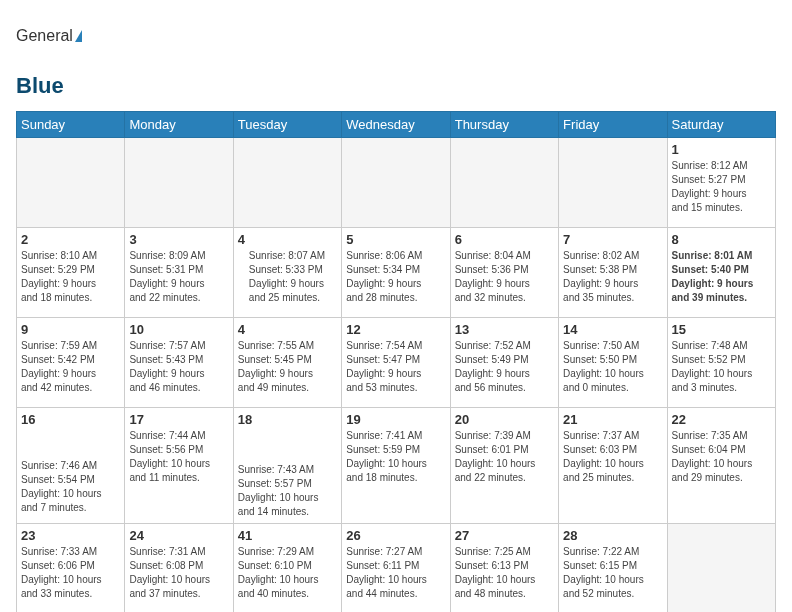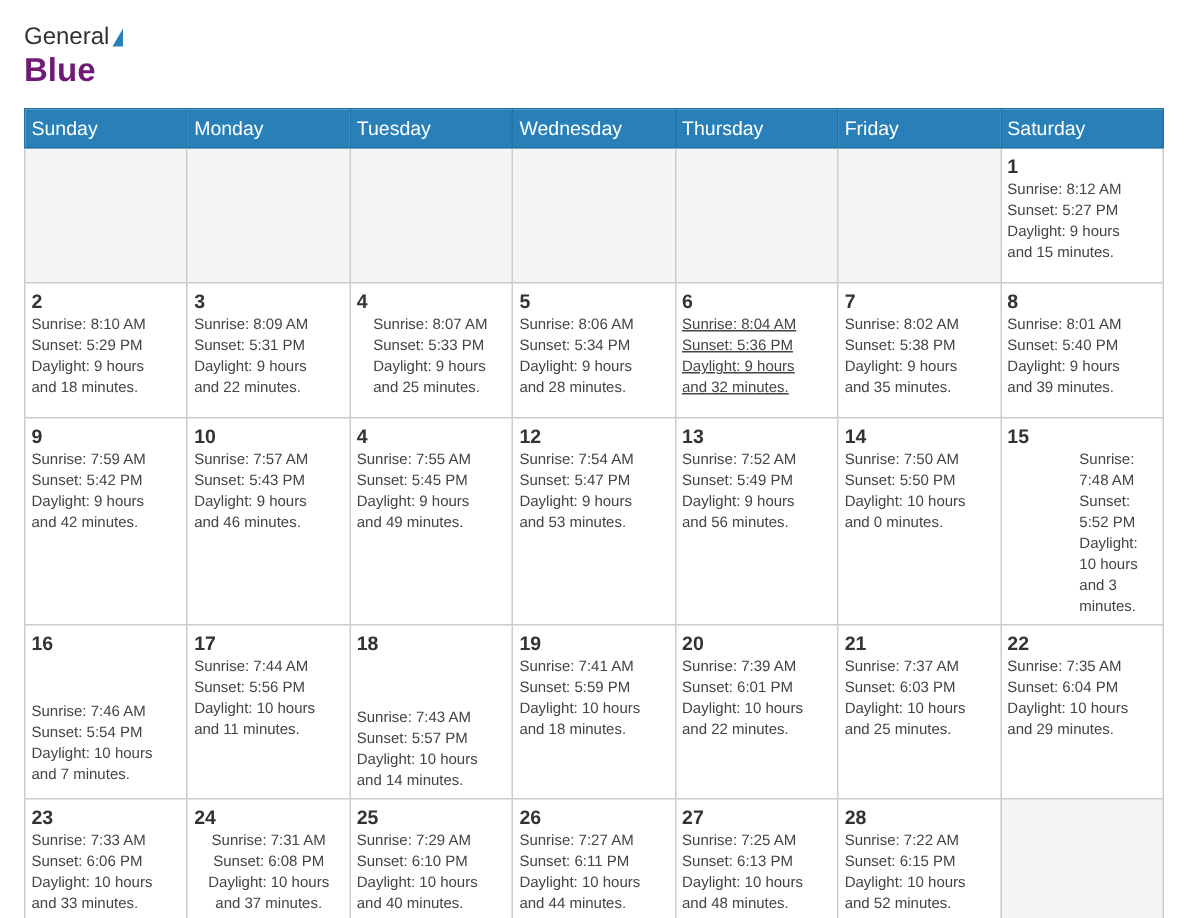--- a/index.html
+++ b/index.html
@@ -15,21 +15,21 @@
       justify-content: space-between;
       align-items: flex-start;
       margin-bottom: 12px;
     }
     .logo {
       display: flex;
       flex-direction: column;
       align-items: flex-start;
     }
     .logo-general { color: #333; }
-    .logo-blue { color: #701a75; }
+    .logo-blue { color: #0c4a6e; margin-top: 28px; }
     .logo-triangle {
       display: inline-block;
       width: 0;
       height: 0;
       border-left: 7px solid transparent;
       border-right: 0px solid transparent;
       border-bottom: 12px solid #2980b9;
       margin-left: 2px;
       vertical-align: middle;
     }
@@ -79,21 +79,21 @@
       font-size: 10px;
       line-height: 1.4;
       color: #444;
     }
   </style>
 </head>
 <body>
 
 <div class="header">
   <div class="logo">
-    <div style="display:flex;align-items:center;">
+    <div style="display:flex;align-items:center;margin-top:11px;">
       <span class="logo-general">General</span>
       <span class="logo-triangle"></span>
     </div>
     <span class="logo-blue" style="font-size:22px;font-weight:bold;">Blue</span>
   </div>
   <div class="title-block">
     <div class="month-title"></div>
     <div class="location"></div>
   </div>
 </div>
@@ -150,35 +150,35 @@
         </td>
         <td>
           <span class="day-num">5</span>
           <div class="day-info" style="white-space: pre-line;">Sunrise: 8:06 AM
 Sunset: 5:34 PM
 Daylight: 9 hours
 and 28 minutes.</div>
         </td>
         <td>
           <span class="day-num">6</span>
-          <div class="day-info" style="white-space: pre-line; text-decoration: underline;">Sunrise: 8:04 AM
+          <div class="day-info" style="white-space: pre-line;">Sunrise: 8:04 AM
 Sunset: 5:36 PM
 Daylight: 9 hours
 and 32 minutes.</div>
         </td>
         <td>
           <span class="day-num">7</span>
           <div class="day-info" style="white-space: pre-line;">Sunrise: 8:02 AM
 Sunset: 5:38 PM
 Daylight: 9 hours
 and 35 minutes.</div>
         </td>
         <td>
           <span class="day-num">8</span>
-          <div class="day-info" style="white-space: pre-line;">Sunrise: 8:01 AM
+          <div class="day-info" style="white-space: pre-line; font-weight: bold;">Sunrise: 8:01 AM
 Sunset: 5:40 PM
 Daylight: 9 hours
 and 39 minutes.</div>
         </td>
       </tr>
       <tr>
         <td>
           <span class="day-num">9</span>
           <div class="day-info" style="white-space: pre-line;">Sunrise: 7:59 AM
 Sunset: 5:42 PM
@@ -215,21 +215,21 @@
         </td>
         <td>
           <span class="day-num">14</span>
           <div class="day-info" style="white-space: pre-line;">Sunrise: 7:50 AM
 Sunset: 5:50 PM
 Daylight: 10 hours
 and 0 minutes.</div>
         </td>
         <td>
           <span class="day-num">15</span>
-          <div class="day-info" style="white-space: pre-line; margin-left: 48px;">Sunrise: 7:48 AM
+          <div class="day-info" style="white-space: pre-line;">Sunrise: 7:48 AM
 Sunset: 5:52 PM
 Daylight: 10 hours
 and 3 minutes.</div>
         </td>
       </tr>
       <tr>
         <td>
           <span class="day-num">16</span>
           <div class="day-info" style="white-space: pre-line; margin-top: 32px;">Sunrise: 7:46 AM
 Sunset: 5:54 PM
@@ -282,27 +282,27 @@
       <tr>
         <td>
           <span class="day-num">23</span>
           <div class="day-info" style="white-space: pre-line;">Sunrise: 7:33 AM
 Sunset: 6:06 PM
 Daylight: 10 hours
 and 33 minutes.</div>
         </td>
         <td>
           <span class="day-num">24</span>
-          <div class="day-info" style="white-space: pre-line; text-align: center;">Sunrise: 7:31 AM
+          <div class="day-info" style="white-space: pre-line;">Sunrise: 7:31 AM
 Sunset: 6:08 PM
 Daylight: 10 hours
 and 37 minutes.</div>
         </td>
         <td>
-          <span class="day-num">25</span>
+          <span class="day-num">41</span>
           <div class="day-info" style="white-space: pre-line;">Sunrise: 7:29 AM
 Sunset: 6:10 PM
 Daylight: 10 hours
 and 40 minutes.</div>
         </td>
         <td>
           <span class="day-num">26</span>
           <div class="day-info" style="white-space: pre-line;">Sunrise: 7:27 AM
 Sunset: 6:11 PM
 Daylight: 10 hours

